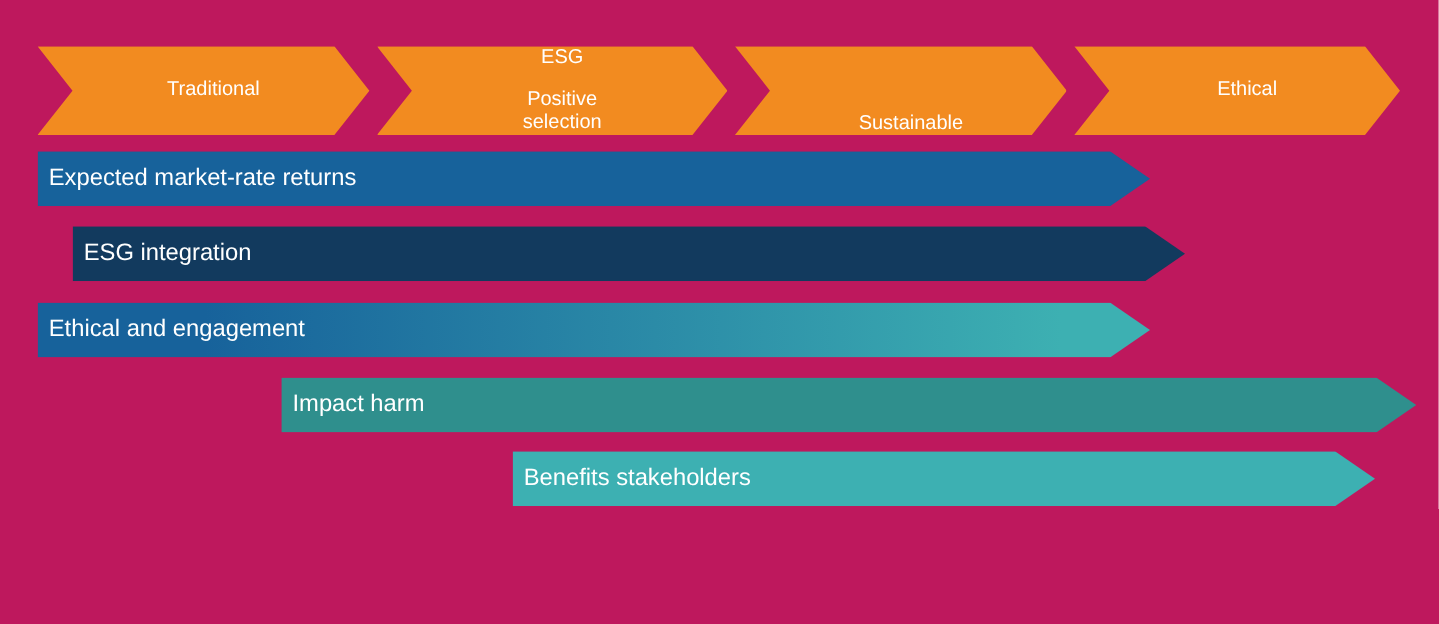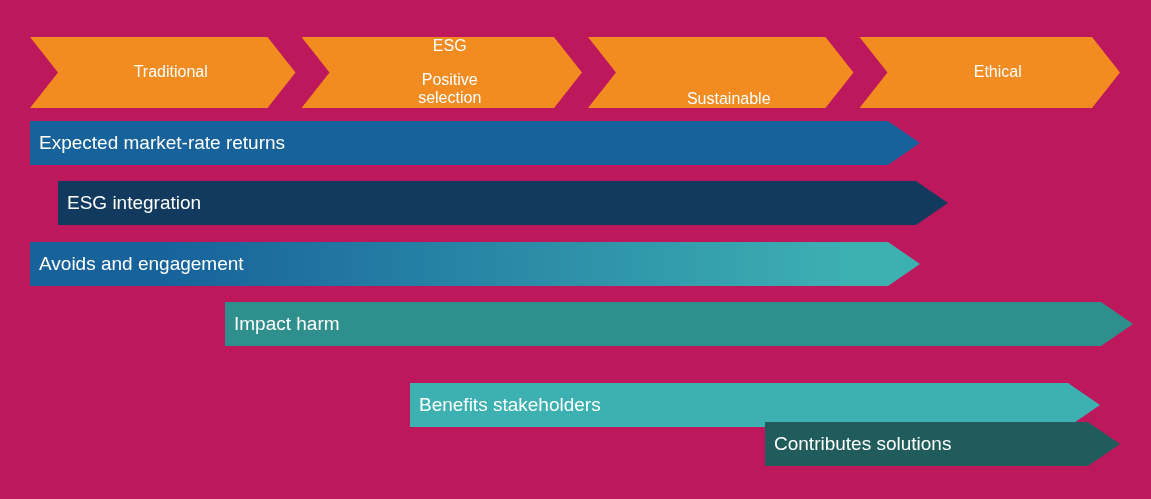--- a/index.html
+++ b/index.html
@@ -59,21 +59,21 @@
     padding-left: 9px;
     font-size: 19px;
     clip-path: polygon(0 0, calc(100% - 32px) 0, 100% 50%, calc(100% - 32px) 100%, 0 100%);
     white-space: nowrap;
   }
   .bar-1 { left: 30px;  top: 121px; width: 890px; background: #17629B; }
   .bar-2 { left: 30px;  top: 181px; width: 890px; background: #123A5E; margin-left: 28px; }
   .bar-3 { left: 30px;  top: 242px; width: 890px;
            background: linear-gradient(90deg, #17629B 15%, #3DB0B2 92%); }
   .bar-4 { left: 225px; top: 302px; width: 908px; background: #2F8F8D; }
-  .bar-5 { left: 410px; top: 361px; width: 690px; background: #3DB0B2; margin-top: 22px; }
+  .bar-5 { left: 410px; top: 361px; width: 690px; background: #3DB0B2; }
   .bar-6 { left: 765px; top: 422px; width: 355px; background: #1F5C5B; }
 </style>
 </head>
 <body>
 
 <div class="canvas">
 
   <div class="banner">
     <div class="segment seg-1">
       <span class="seg-label">Traditional</span>
@@ -90,25 +90,22 @@
     </div>
   </div>
 
   <div class="bar bar-1">
     <span>Expected market-rate returns</span>
   </div>
   <div class="bar bar-2">
     <span>ESG integration</span>
   </div>
   <div class="bar bar-3">
-    <span>Avoids and engagement</span>
+    <span>Ethical and engagement</span>
   </div>
   <div class="bar bar-4">
     <span>Impact harm</span>
   </div>
   <div class="bar bar-5">
     <span>Benefits stakeholders</span>
   </div>
-  <div class="bar bar-6">
-    <span>Contributes solutions</span>
-  </div>
 
 </div>
 
 </body></html>

